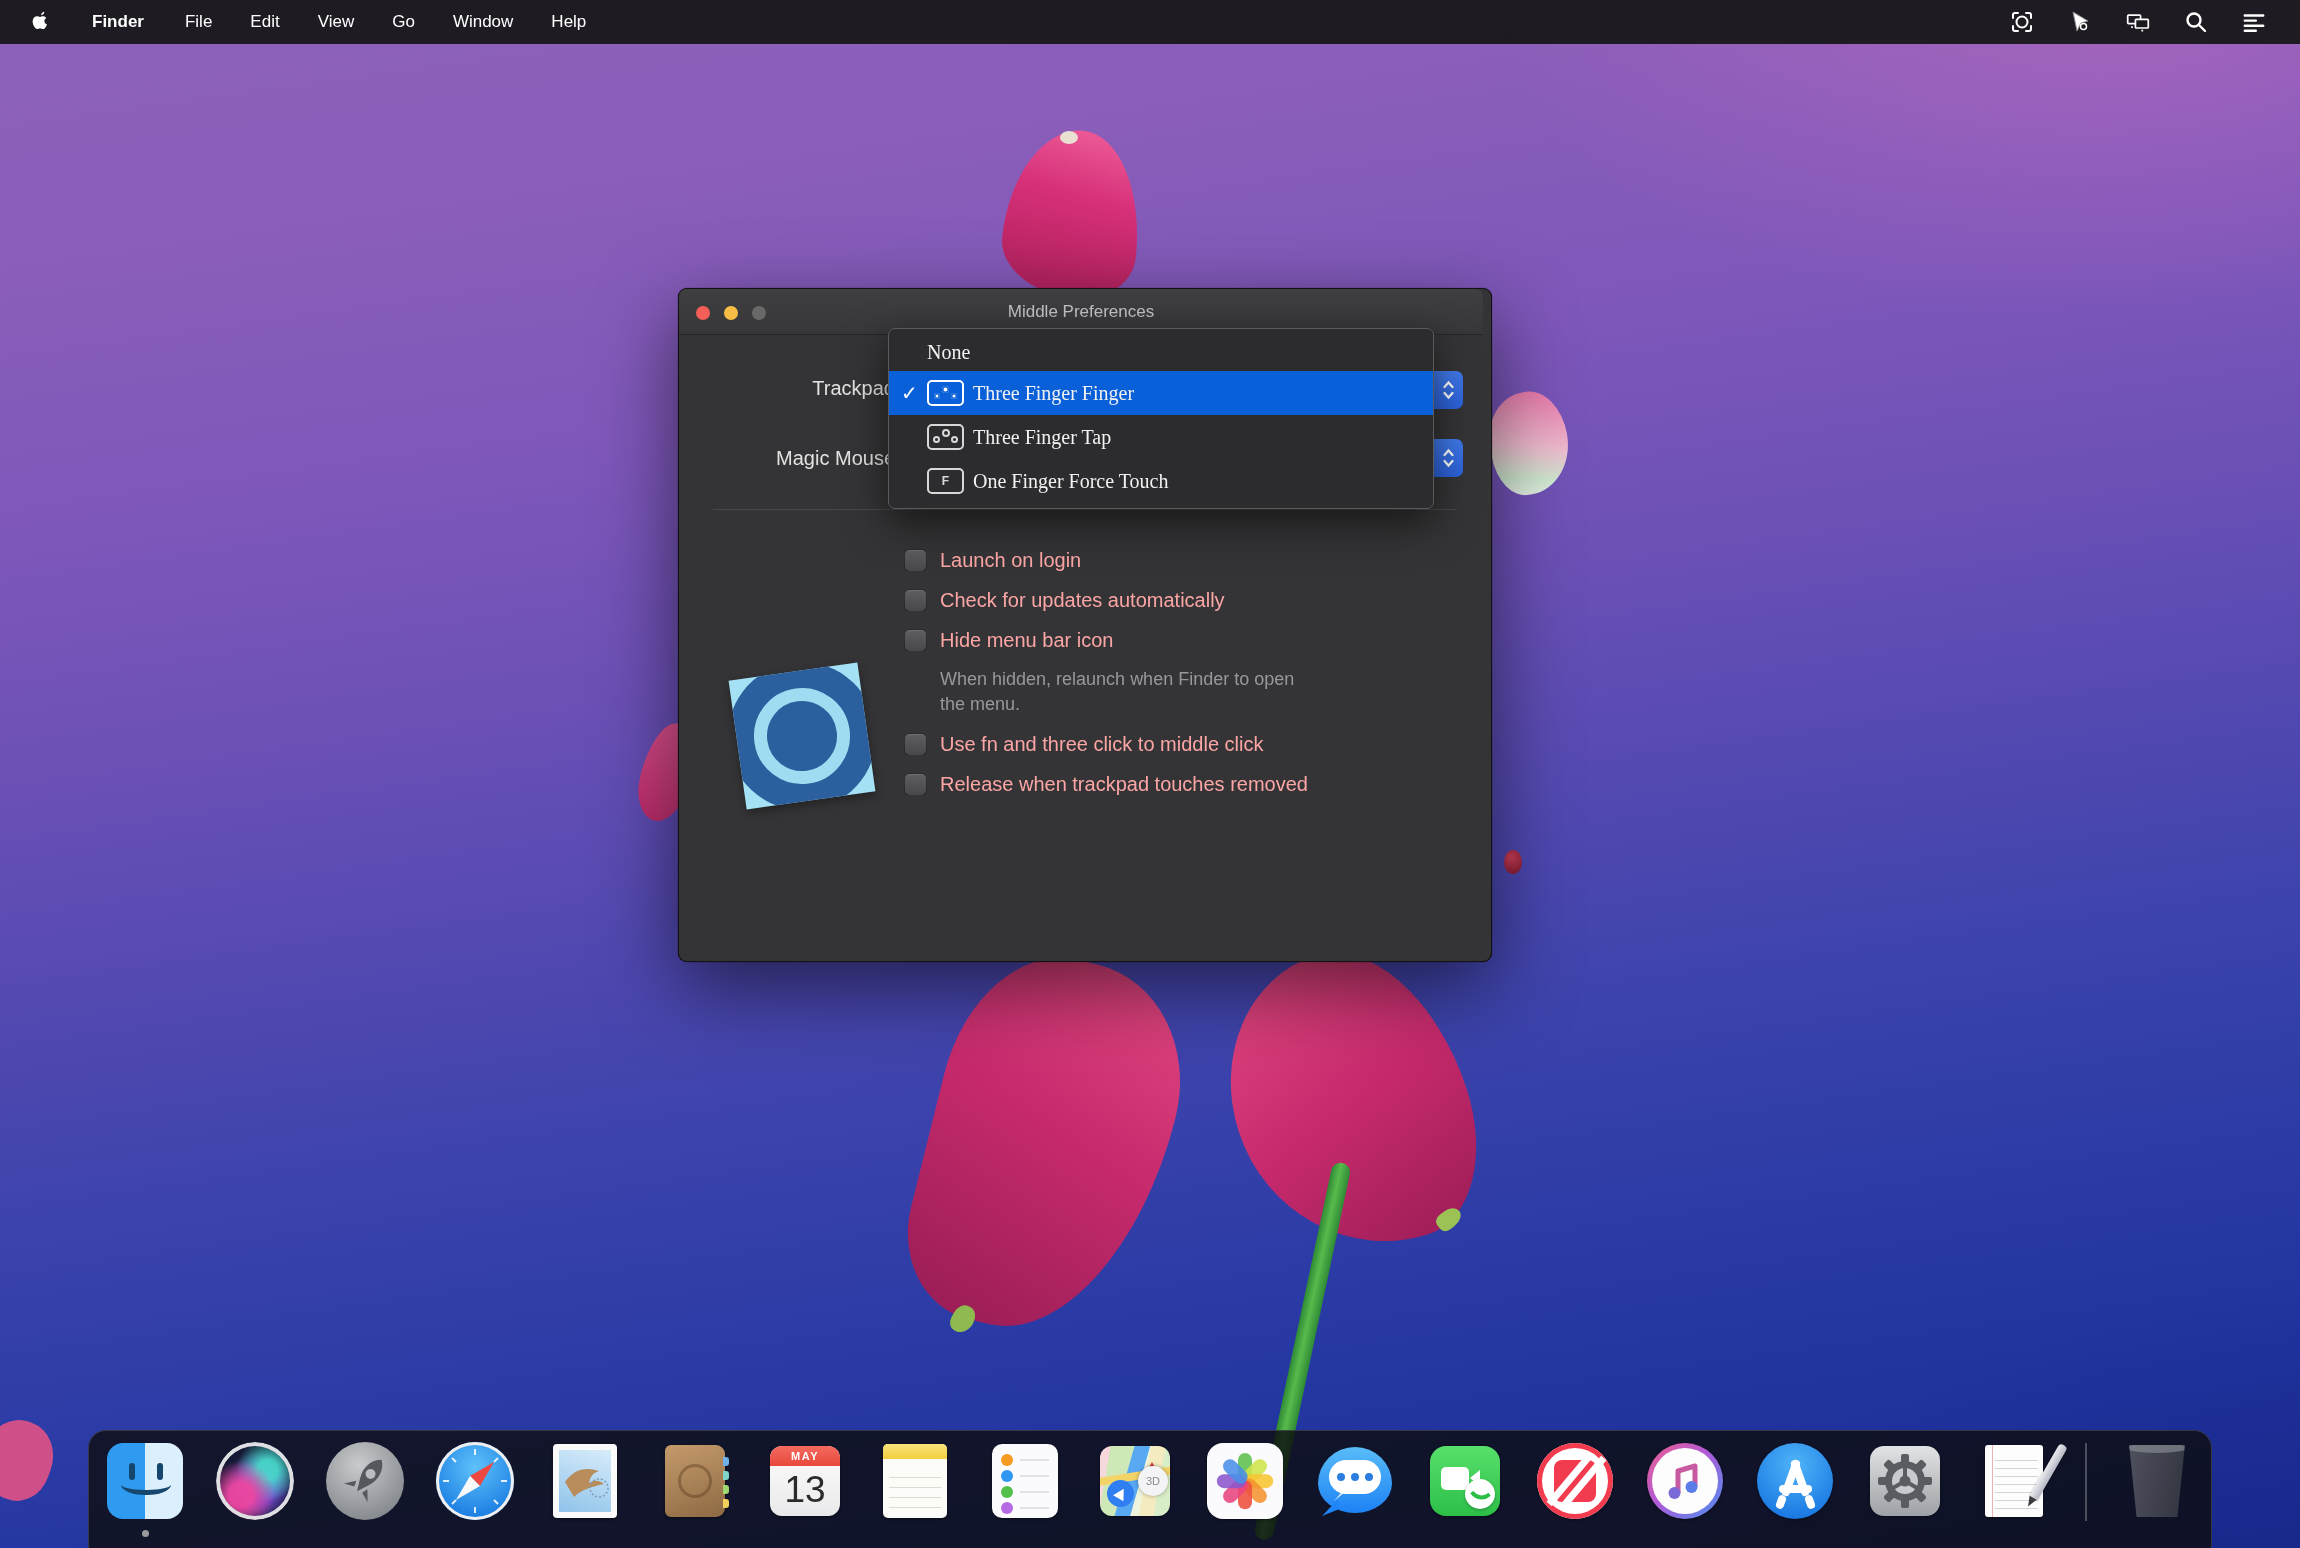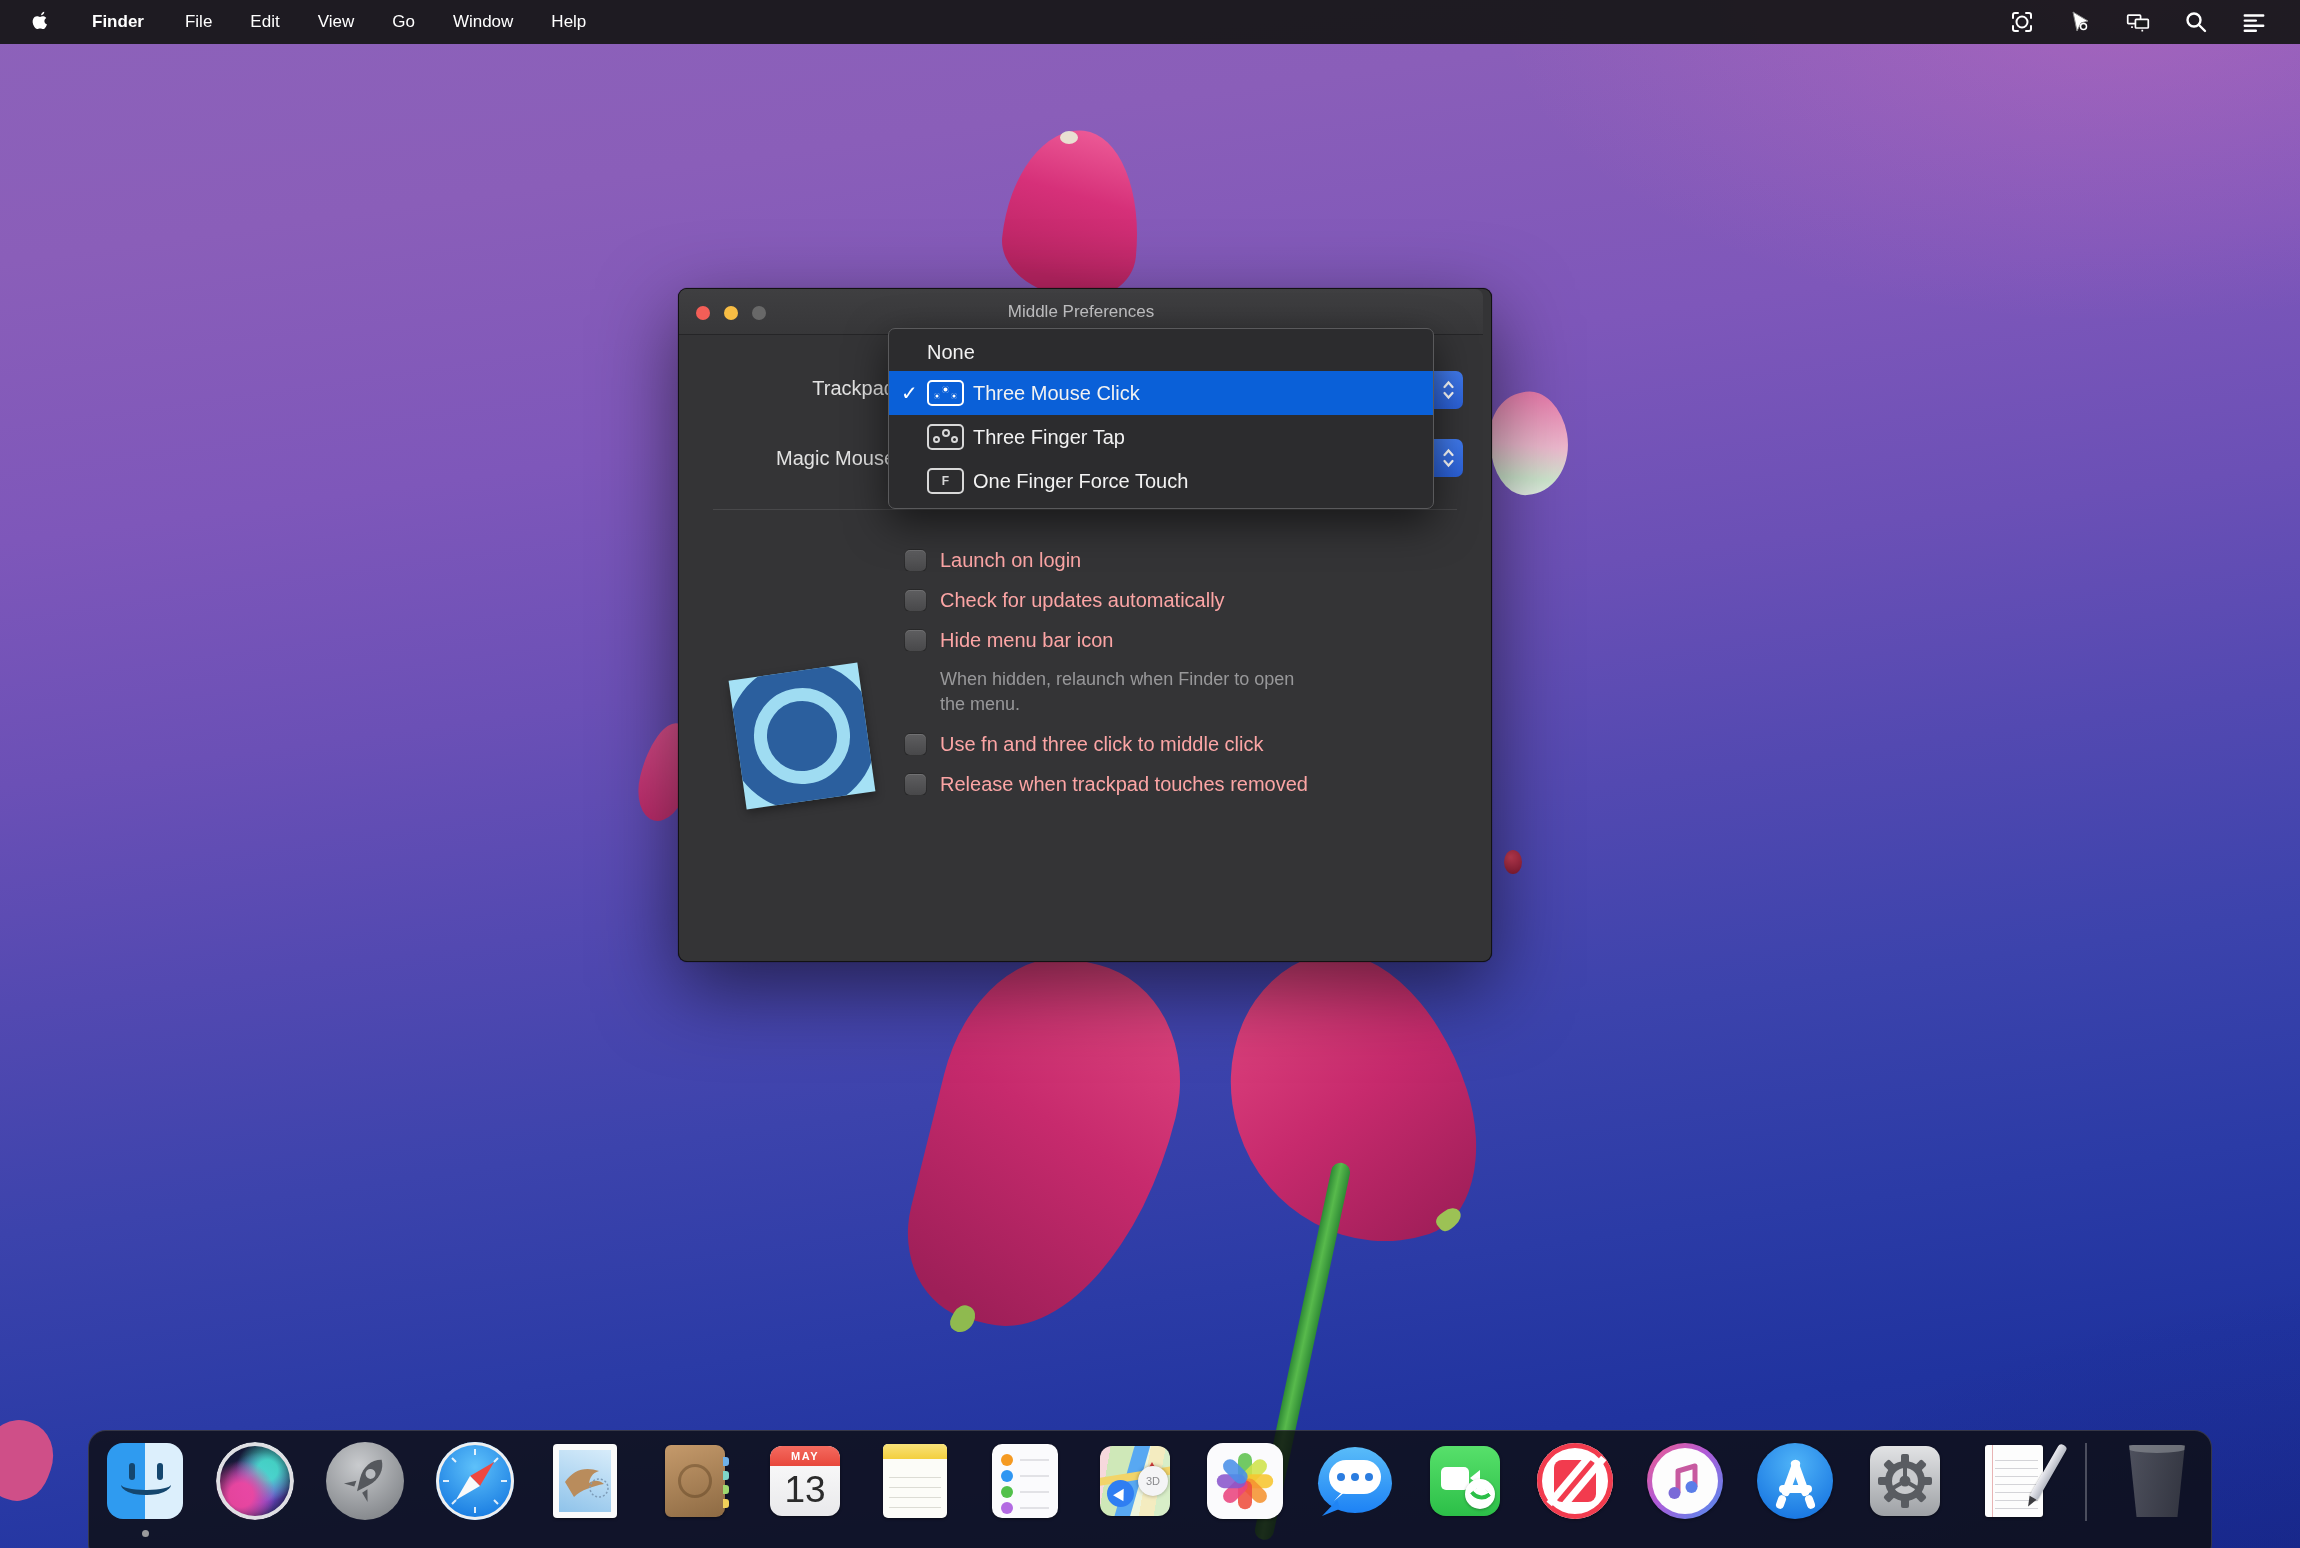--- a/index.html
+++ b/index.html
@@ -92,21 +92,21 @@
   .dd-ficon i { position:absolute; border-radius:50%; }
   .fi-click i { background:#fff; }
   .fi-click .d1 { left:5px; top:11px; width:6px; height:6px; box-shadow:inset 0 0 0 1.5px #0a60d8; }
   .fi-click .d2 { left:13px; top:4px; width:7px; height:7px; box-shadow:inset 0 0 0 1.5px #0a60d8; }
   .fi-click .d3 { left:22px; top:11px; width:6px; height:6px; box-shadow:inset 0 0 0 1.5px #0a60d8; }
   .fi-tap i { border:2px solid #d8d8d8; background:transparent; }
   .fi-tap .d1 { left:4px; top:10px; width:7px; height:7px; }
   .fi-tap .d2 { left:13px; top:3px; width:8px; height:8px; }
   .fi-tap .d3 { left:22px; top:10px; width:7px; height:7px; }
   .fi-f { display:flex; align-items:center; justify-content:center; color:#d8d8d8; font-size:12px; font-weight:700; }
-  .dd-label { position:absolute; left:84px; white-space:nowrap; }
+  .dd-label { position:absolute; left:84px; white-space:nowrap;font-family:Liberation Serif, serif; }
   .dd-label.noicon { left:38px; }
 
   
   .dock { position:absolute; left:88px; top:1430px; width:2124px; height:132px; z-index:50;
     background:rgba(14,14,16,0.82); border:1px solid rgba(110,110,118,0.40); border-radius:18px;
     display:flex; align-items:flex-start; gap:30px; padding:10px 16px; }
   .di { position:relative; width:80px; height:80px; flex:none; }
   .dock-sep { width:2px; height:78px; background:rgba(255,255,255,0.25); flex:none; margin-top:2px; }
   .run-dot { position:absolute; left:37px; bottom:-16px; width:7px; height:7px; border-radius:50%; background:#9a9a9c; }
 
@@ -366,21 +366,21 @@
     <div class="dd-row first">
       <span class="dd-label noicon">None</span>
     </div>
     <div class="dd-row selected">
       <span class="dd-check">✓</span>
       <span class="dd-ficon fi-click">
           <i class="d1"></i>
           <i class="d2"></i>
           <i class="d3"></i>
         </span>
-      <span class="dd-label">Three Mouse Click</span>
+      <span class="dd-label">Three Finger Finger</span>
     </div>
     <div class="dd-row">
       <span class="dd-ficon fi-tap">
           <i class="d1"></i>
           <i class="d2"></i>
           <i class="d3"></i>
         </span>
       <span class="dd-label">Three Finger Tap</span>
     </div>
     <div class="dd-row">

